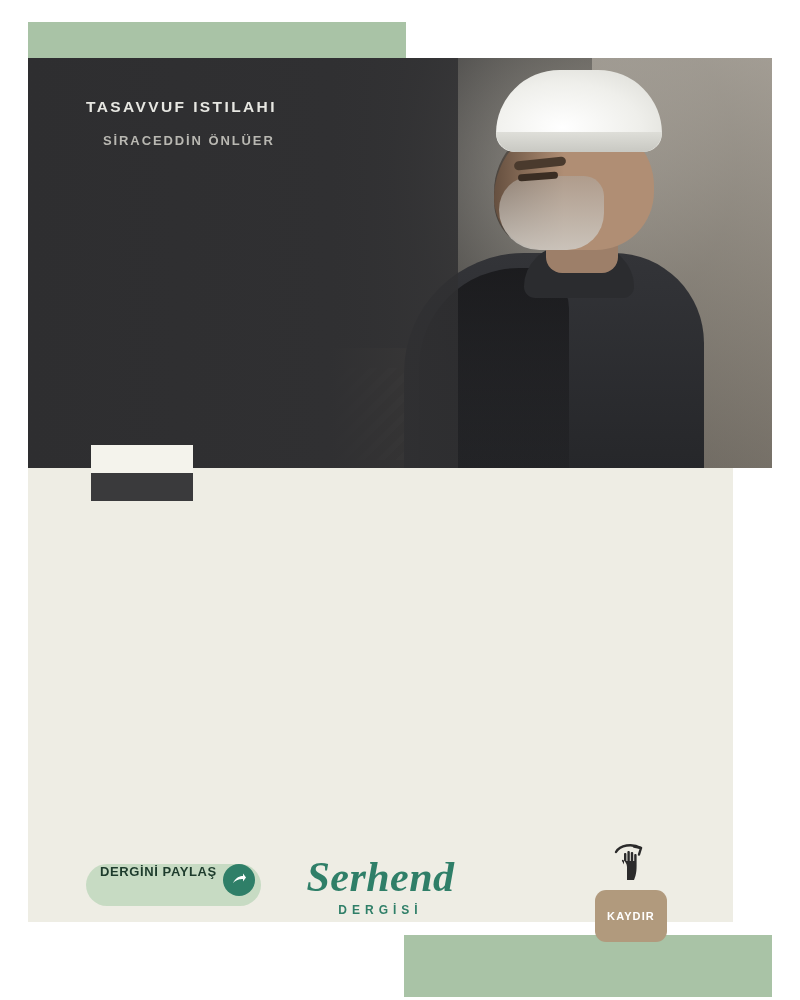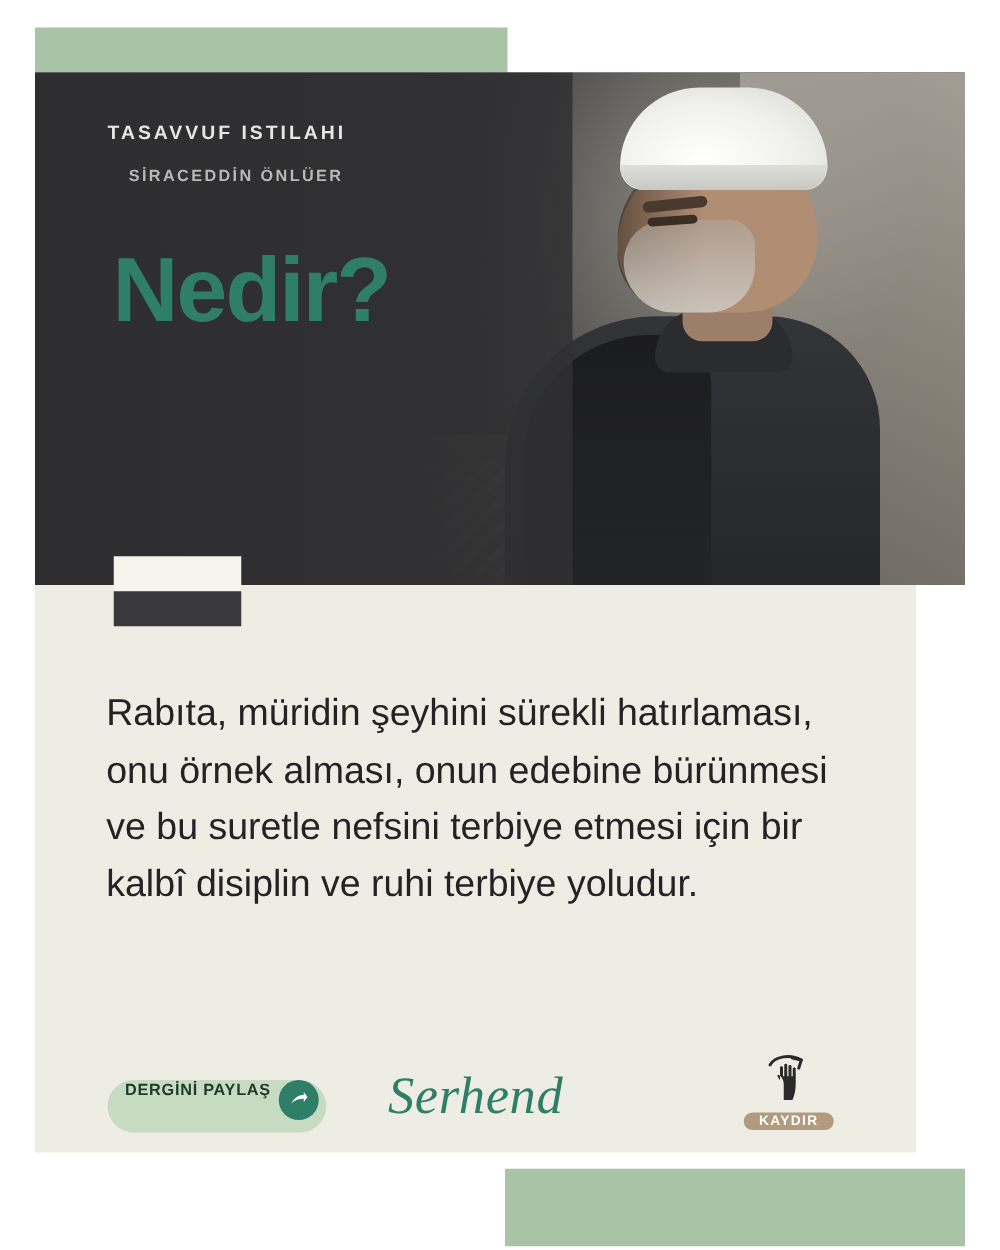--- a/index.html
+++ b/index.html
@@ -319,21 +319,21 @@
     left: 0;
     right: 0;
     top: 798px;
     text-align: center;
   }
   .brand-name {
     color: #2f7f68;
     font-family: "Liberation Serif", serif;
     font-style: italic;
     font-size: 42px;
-    font-weight: normal;
+    font-weight: bold;
     letter-spacing: .5px;
     line-height: 1;
     margin: 0;
   }
   .brand-sub {
     color: #2f7f68;
     font-size: 12px;
     letter-spacing: 5px;
     font-weight: bold;
     margin: 5px 0 0 0;
@@ -353,21 +353,21 @@
     justify-content: center;
   }
   .swipe-label {
     display: inline-block;
     margin-top: 6px;
     background: #b19a7d;
     color: #ffffff;
     font-size: 11px;
     font-weight: bold;
     letter-spacing: 1.1px;
-    padding: 1px 12px;
+    padding: 20px 12px;
     border-radius: 11px;
   }
 </style>
 </head>
 <body>
 
 <div class="poster">
 
   <div class="green-block-top"></div>
   <div class="green-block-bottom"></div>
@@ -395,42 +395,41 @@
       </div>
 
       <div class="hero-left-panel"></div>
 
       <div class="kicker-wrap">
         <p class="kicker-1">TASAVVUF ISTILAHI</p>
         <p class="kicker-2">SİRACEDDİN ÖNLÜER</p>
       </div>
 
       <h1 class="hero-title">
-        <span class="line2">Nedir?</span>
       </h1>
     </div>
 
     <div class="flag">
       <div class="flag-white"></div>
       <div class="flag-dark"></div>
     </div>
 
-    <p class="body-copy">Rabıta, müridin şeyhini sürekli hatırlaması, onu örnek alması, onun edebine bürünmesi ve bu suretle nefsini terbiye etmesi için bir kalbî disiplin ve ruhi terbiye yoludur.</p>
 
     <div class="share-pill">
       <span class="share-pill-label">DERGİNİ PAYLAŞ</span>
       <span class="share-circle">
         <svg width="16" height="16" viewBox="0 0 16 16" aria-hidden="true">
           <path d="M2 11 C5 5, 9 4, 12 4 L12 1.5 L15 5.5 L12 9.5 L12 7 C9 7, 5.5 7.5, 2 11 Z" fill="#ffffff"></path>
         </svg>
       </span>
     </div>
 
     <div class="brand">
       <p class="brand-name">Serhend</p>
+      <p class="brand-sub">DERGİSİ</p>
     </div>
 
     <div class="swipe">
       <div class="swipe-icon">
         <svg width="46" height="44" viewBox="0 0 46 44" aria-hidden="true">
           <path d="M8 12 C12 5, 24 3, 33 8" stroke="#2b2b2b" stroke-width="2.4" fill="none" stroke-linecap="round"></path>
           <path d="M33 8 L26 6.5 M33 8 L31 14.5" stroke="#2b2b2b" stroke-width="2.4" fill="none" stroke-linecap="round"></path>
           <path d="M19 40 L19 27 C19 24, 17 21, 15 20 C14 19.4, 13.6 20.6, 14.3 21.6 L16 24.4 L16 14 C16 12.6, 18.4 12.6, 18.4 14 L18.4 21 L19.4 21 L19.4 12 C19.4 10.6, 21.8 10.6, 21.8 12 L21.8 21 L22.8 21 L22.8 13 C22.8 11.6, 25.2 11.6, 25.2 13 L25.2 21 L26.2 21 L26.2 15 C26.2 13.6, 28.6 13.6, 28.6 15 L28.6 26 C28.6 33, 27.4 36.5, 26 40 Z" fill="#2b2b2b"></path>
         </svg>
       </div>

